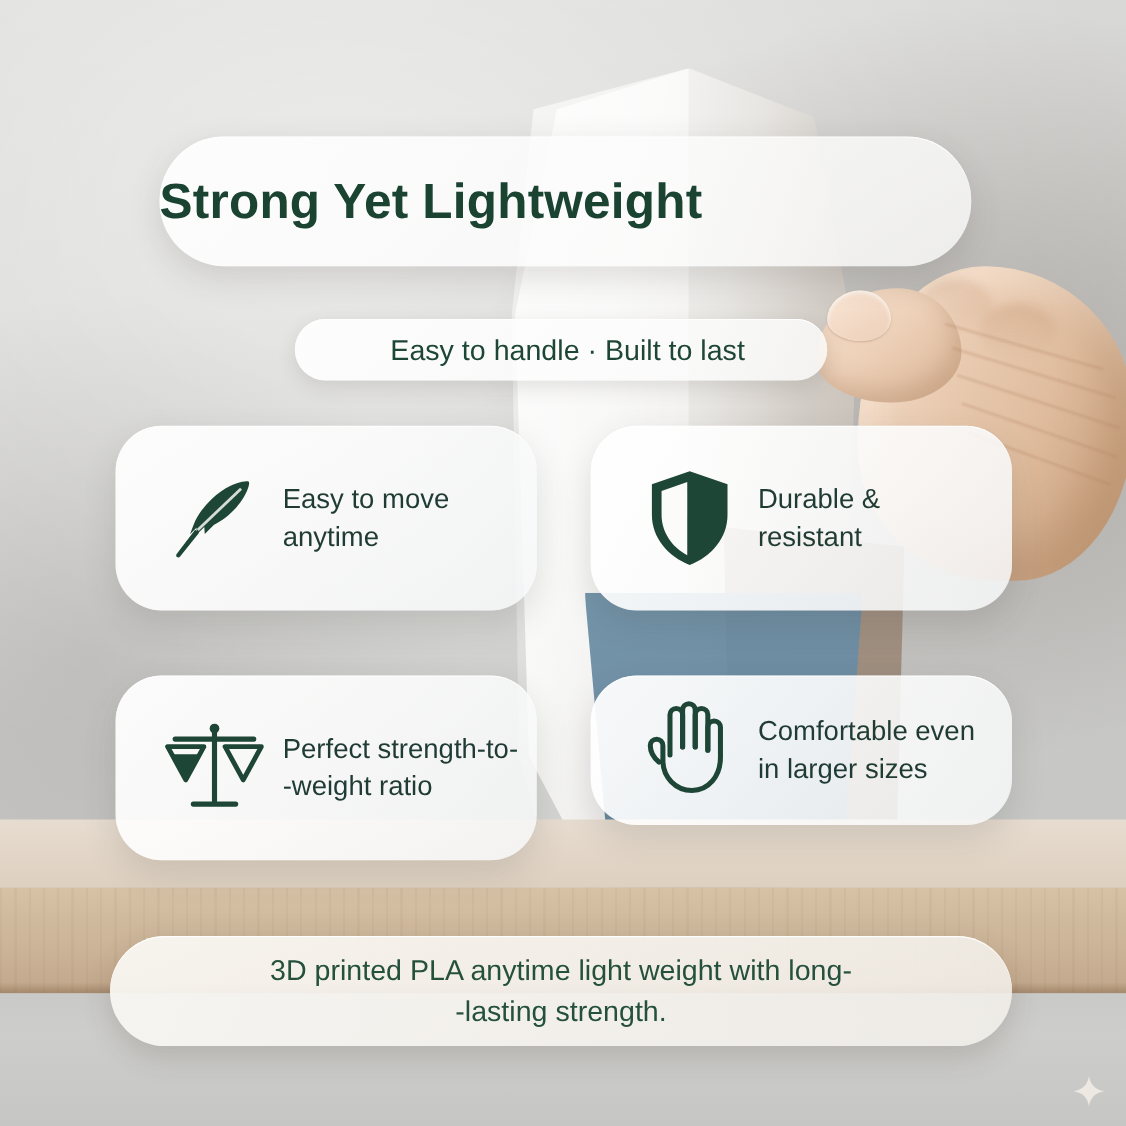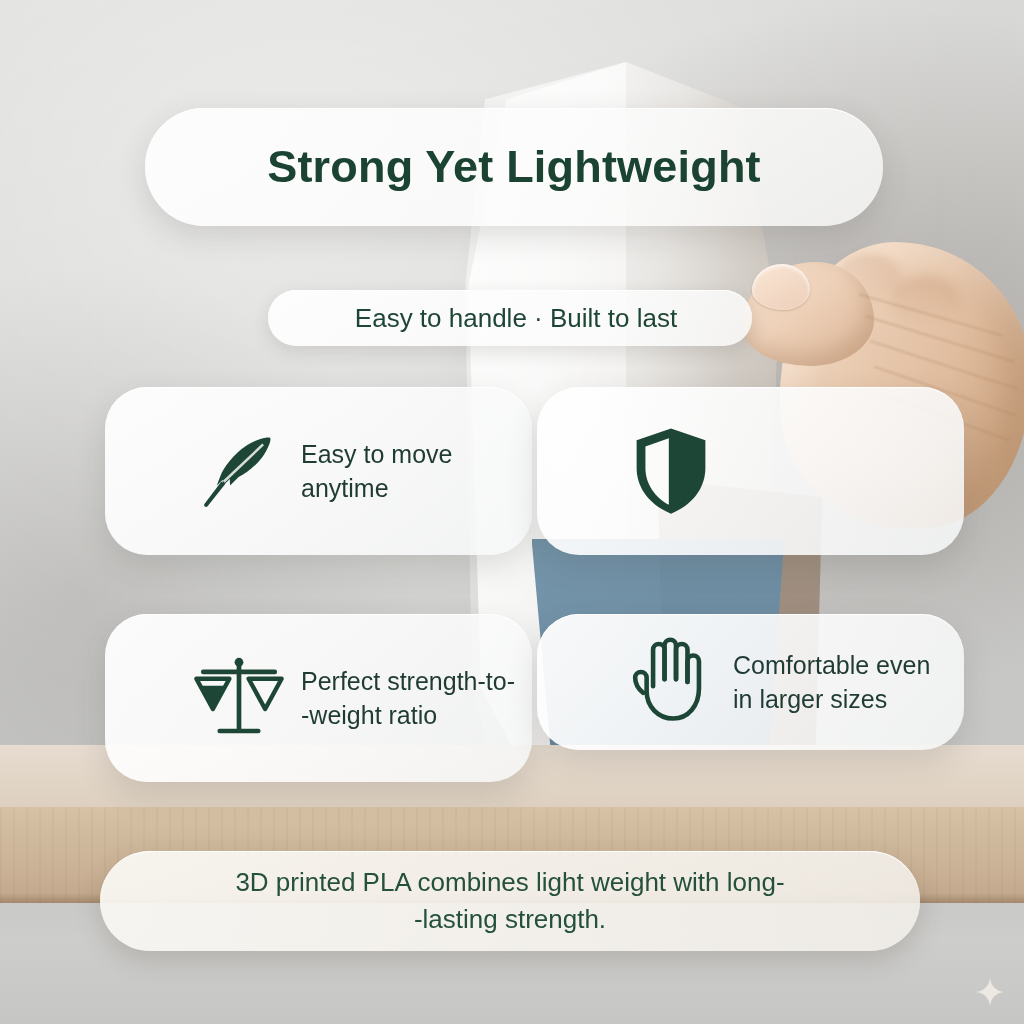--- a/index.html
+++ b/index.html
@@ -165,28 +165,28 @@
   .sparkle {
     position: absolute;
     left: 975px; top: 977px;
     width: 30px; height: 30px;
   }
   .sparkle svg { display: block; }
 
   
   .pill-title {
     position: absolute;
-    left: 145px; top: 108px;
+    left: 145px; top: 124px;
     width: 738px; height: 118px;
     border-radius: 59px;
     background: linear-gradient(135deg, rgba(255,255,255,0.90) 0%, rgba(252,252,252,0.86) 48%, rgba(248,248,247,0.82) 100%);
     box-shadow: 0 10px 30px rgba(70,64,58,0.16), inset 0 1px 0 rgba(255,255,255,0.9);
     display: flex;
     align-items: center;
-    justify-content: center;
+    justify-content: flex-start;
   }
   .title-text {
     font-size: 45px;
     font-weight: 700;
     color: #1b4332;
     letter-spacing: 0.2px;
     white-space: nowrap;
   }
 
   .pill-subtitle {
@@ -215,21 +215,20 @@
   }
   .card {
     position: absolute;
     width: 383px;
     border-radius: 42px;
     background: linear-gradient(128deg, rgba(255,255,255,0.94) 0%, rgba(253,253,253,0.90) 42%, rgba(246,247,248,0.86) 100%);
     box-shadow: 0 12px 30px rgba(70,64,58,0.15), inset 0 1px 0 rgba(255,255,255,0.92);
     display: flex;
     align-items: center;
     pointer-events: auto;
-    padding-left: 44px;
   }
   .card.c1 { left: 105px; top: 387px; height: 168px; }
   .card.c2 { left: 537px; top: 387px; height: 168px; }
   .card.c3 { left: 105px; top: 614px; height: 168px; }
   .card.c4 { left: 537px; top: 614px; height: 136px; }
 
   .card-icon {
     flex: 0 0 auto;
     width: 104px;
     height: 104px;
@@ -328,20 +327,22 @@
 anytime</div>
     </div>
 
     <div class="card c2">
       <div class="card-icon">
         <svg width="80" height="88" viewBox="0 0 56 64" aria-hidden="true">
           <path fill="currentColor" d="M28 1 3 9.6v20.2C3 45.2 13.6 57.3 28 63c14.4-5.7 25-17.8 25-33.2V9.6L28 1z"></path>
           <path fill="#fbfbfa" d="M26.4 8.2 9.4 14.1v15.7c0 12 7.4 21.8 17 26.8V8.2z"></path>
         </svg>
       </div>
+      <div class="card-label">Durable &amp;
+resistant</div>
     </div>
 
     <div class="card c3">
       <div class="card-icon">
         <svg width="94" height="88" viewBox="0 0 68 64" aria-hidden="true">
           <g fill="none" stroke="currentColor" stroke-width="3.4" stroke-linecap="round">
             <line x1="34" y1="6" x2="34" y2="55"></line>
             <line x1="8" y1="13" x2="60" y2="13"></line>
             <line x1="20" y1="56" x2="48" y2="56"></line>
           </g>
@@ -368,21 +369,21 @@
           </g>
         </svg>
       </div>
       <div class="card-label">Comfortable even
 in larger sizes</div>
     </div>
 
   </div>
 
   <div class="pill-caption">
-    <div class="caption-text">3D printed PLA combines light weight with long-
+    <div class="caption-text">3D printed PLA anytime light weight with long-
 -lasting strength.</div>
   </div>
 
   <div class="sparkle">
     <svg width="30" height="30" viewBox="0 0 30 30" aria-hidden="true">
       <path fill="#ede8e2" d="M15 1c1.2 8.2 5.8 12.8 14 14-8.2 1.2-12.8 5.8-14 14-1.2-8.2-5.8-12.8-14-14C9.2 13.8 13.8 9.2 15 1z"></path>
     </svg>
   </div>
 
 </div>

